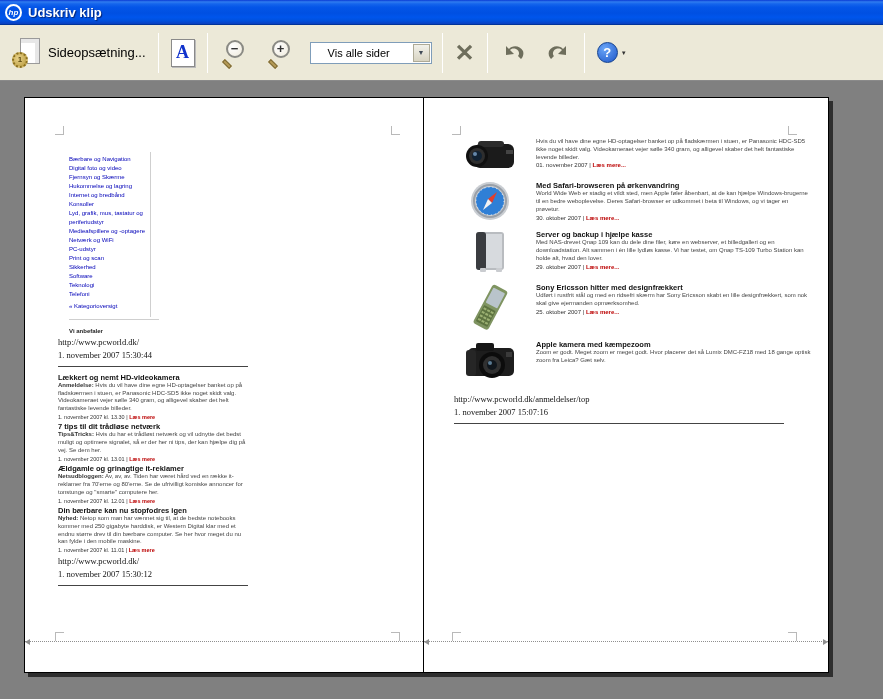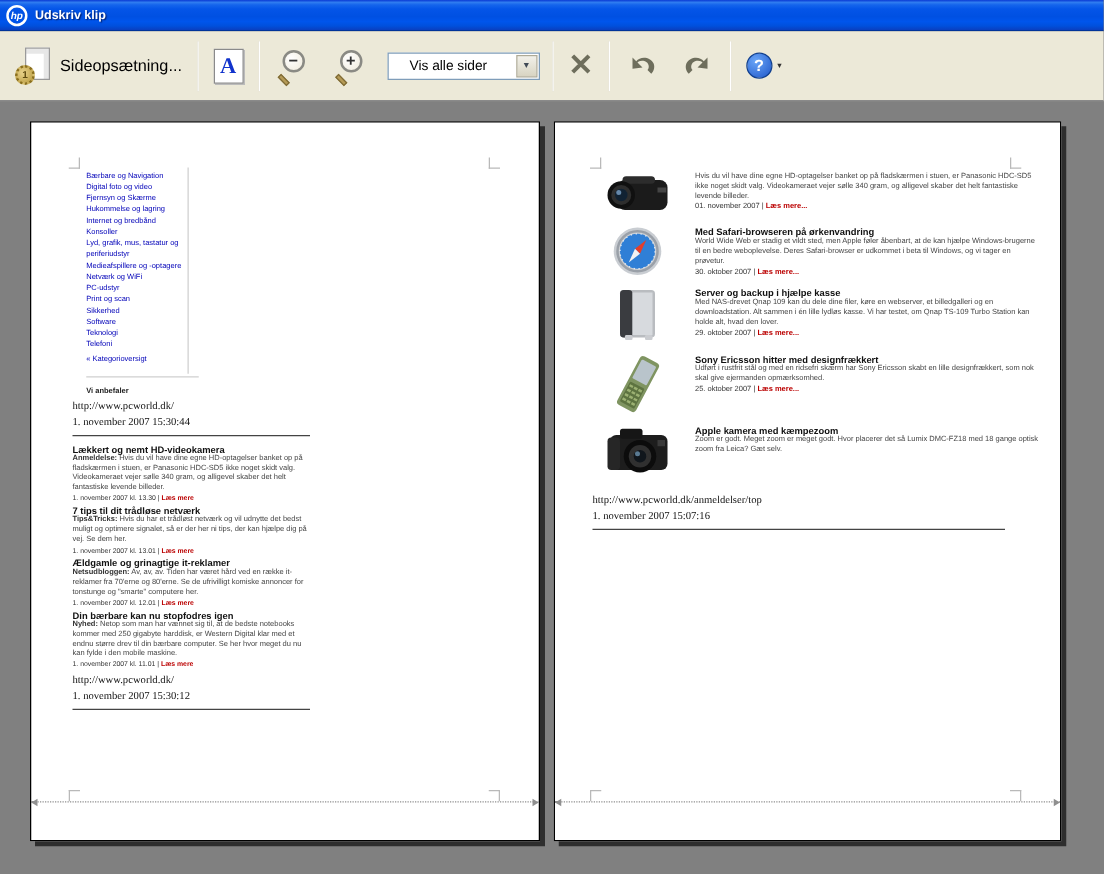--- a/index.html
+++ b/index.html
@@ -10,21 +10,21 @@
   
   .titlebar{
     position:absolute; left:0; top:0; width:883px; height:25px;
     background:linear-gradient(180deg,#0a3ad4 0%,#2f7cf0 8%,#1565ec 16%,#0455e8 30%,#0050e2 55%,#0055ec 72%,#0050dd 86%,#0a3fc0 100%);
     display:flex; align-items:center; padding-left:5px;
     border-bottom:1px solid #003399;
   }
   .hp-logo{ width:17px; height:17px; border:2px solid #fff; border-radius:50%;
     color:#fff; font-style:italic; font-weight:bold; font-size:8px;
     display:flex; align-items:center; justify-content:center; flex:0 0 auto; }
-  .title-text{ color:#fff; font-weight:bold; font-size:10px; margin-left:6px;
+  .title-text{ color:#fff; font-weight:bold; font-size:13px; margin-left:6px;
     text-shadow:1px 1px 1px rgba(0,0,40,.6); }
 
   
   .toolbar{
     position:absolute; left:0; top:25px; width:883px; height:56px;
     background:#ECE9D8; display:flex; align-items:center;
     border-bottom:1px solid #8a8a8a;
   }
   .tb-btn{ display:flex; align-items:center; justify-content:center;
     height:44px; padding:0 8px; cursor:default; }
@@ -68,36 +68,36 @@
     border:1px solid #11408f; color:#fff; font-weight:bold; font-size:13px;
     display:flex; align-items:center; justify-content:center; }
   .help-arrow{ font-size:6px; color:#333; margin-left:3px; }
 
   
   .preview{ position:absolute; left:0; top:81px; width:883px; height:618px; background:#808080; }
 
   .page{ position:absolute; top:16px; width:408px; height:576px; background:#fff;
     border:1px solid #000; box-shadow:4px 4px 0 #2e2e2e; }
   .page.left{ left:24px; }
-  .page.right{ left:443px; width:406px; }
+  .page.right{ left:423px; width:406px; }
 
   .cropmark{ position:absolute; width:9px; height:9px; border:0 solid #b9b9b9; }
   .cm-tl{ border-right-width:1px; border-bottom-width:1px; }
   .cm-tr{ border-left-width:1px;  border-bottom-width:1px; }
   .cm-bl{ border-top-width:1px;   border-left-width:1px; }
   .cm-br{ border-top-width:1px;   border-right-width:1px; }
 
   .pagebreak{ position:absolute; left:0; right:0; top:543px; border-top:1px dotted #8f8f8f; }
   .pb-arrow{ position:absolute; top:-3px; width:0; height:0; border-top:3px solid transparent;
     border-bottom:3px solid transparent; }
   .pb-arrow.l{ left:0; border-right:5px solid #8f8f8f; }
   .pb-arrow.r{ right:0; border-left:5px solid #8f8f8f; }
 
   
-  .lp-content{ position:absolute; left:33px; top:36px; width:342px; }
+  .lp-content{ position:absolute; left:33px; top:54px; width:342px; }
   .catlist{ margin-left:11px; width:82px; border-right:1px solid #cfcfcf; padding:3px 4px 6px 0; }
   .cat{ font-size:6px; line-height:1.5; color:#0000b8; }
   .cat.last{ margin-top:3px; }
   .catlist-footer{ width:90px; border-bottom:1px solid #cfcfcf; height:3px; margin-left:11px; }
 
   .recommend{ font-size:6px; font-weight:bold; color:#222; margin:8px 0 2px 11px; }
   .serifline{ font-family:"Liberation Serif", serif; font-size:8.5px; color:#111; margin-left:0px; line-height:1.5; }
   .rule{ border:none; border-top:1px solid #444; width:190px; margin:4px 0 6px 0; }
 
   .article{ width:190px; margin-bottom:2px; }

